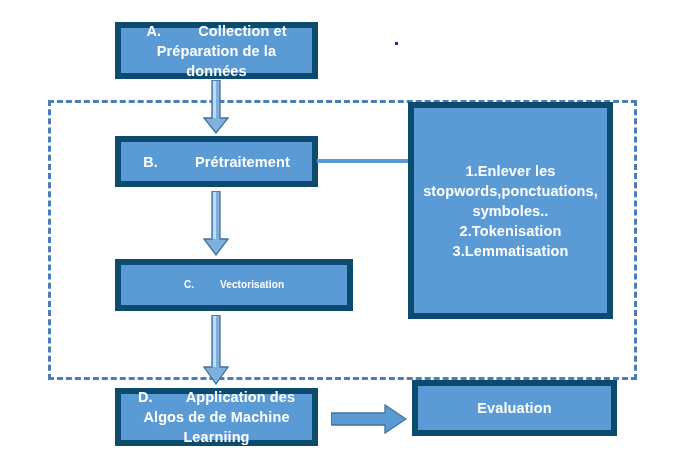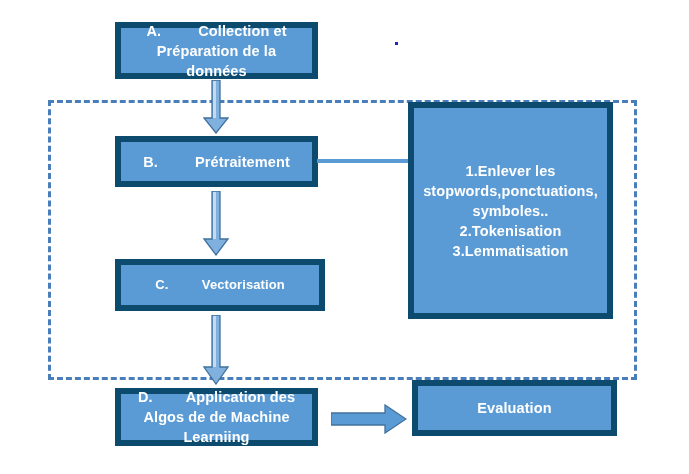--- a/index.html
+++ b/index.html
@@ -48,21 +48,21 @@
   .pbox .txt {
     display: block;
     width: 100%;
     padding: 0 6px;
     box-sizing: border-box;
     white-space: pre-line;
   }
 
   #box-a { left: 115px; top: 22px;  width: 203px; height: 57px;  font-size: 14.5px; }
   #box-b { left: 115px; top: 136px; width: 203px; height: 51px;  font-size: 14.5px; text-align: center; }
-  #box-c { left: 115px; top: 259px; width: 210px; height: 52px;  font-size: 13px; }
+  #box-c { left: 115px; top: 259px; width: 238px; height: 52px;  font-size: 10px; }
   #box-d { left: 115px; top: 388px; width: 203px; height: 58px;  font-size: 14.5px; }
   #box-eval { left: 412px; top: 380px; width: 205px; height: 56px; font-size: 14.5px; }
   #box-detail {
     left: 408px; top: 102px; width: 205px; height: 217px;
     font-size: 14.5px;
   }
 
   
   .connector-line {
     position: absolute;

